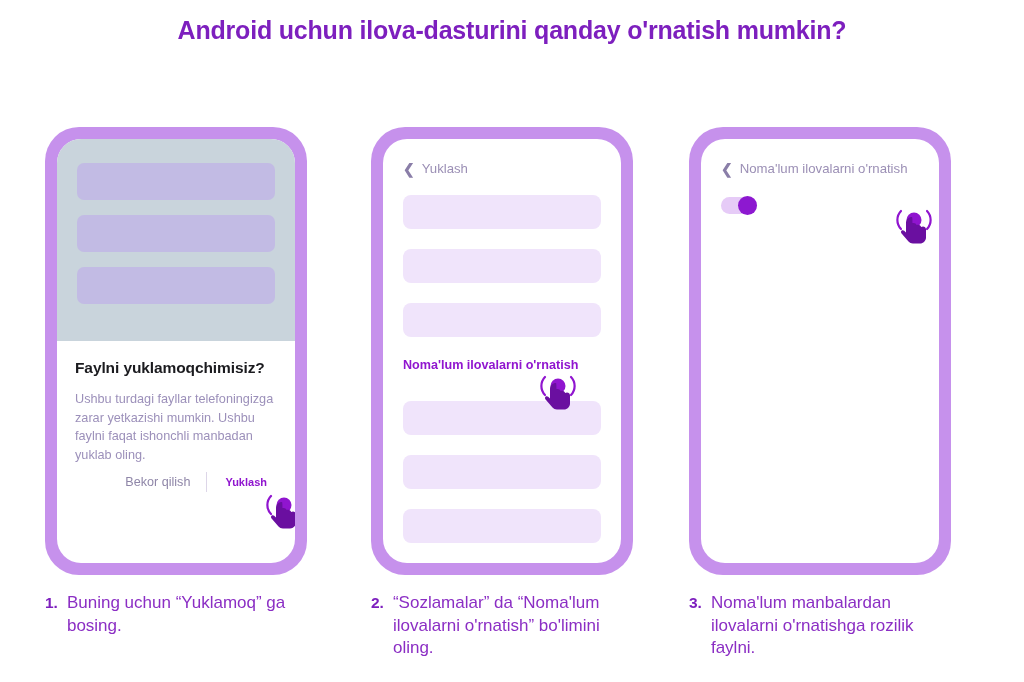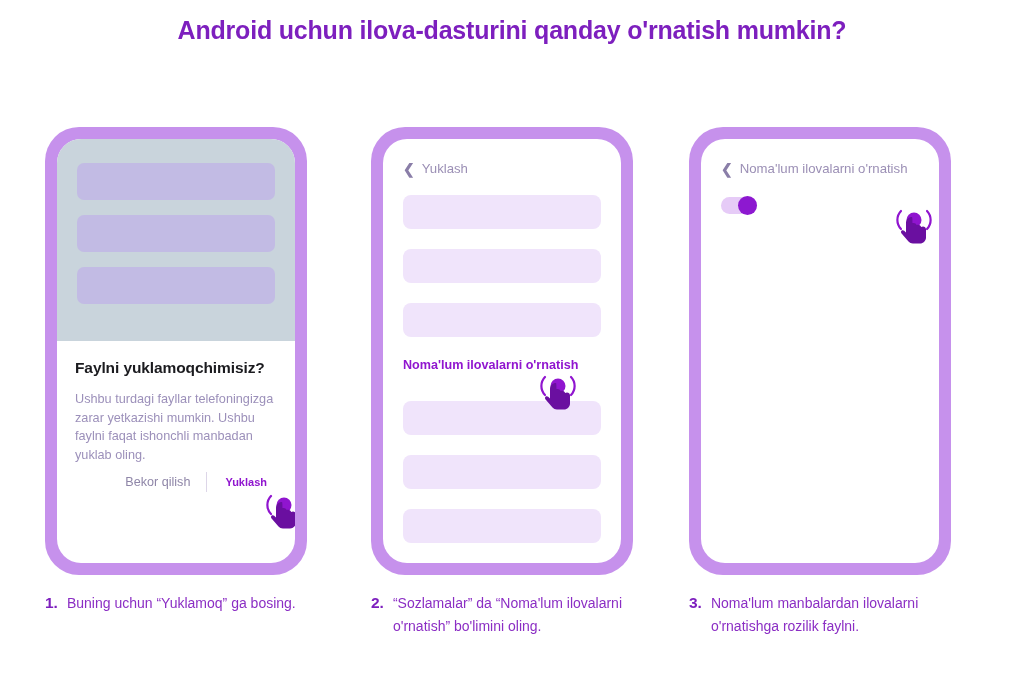--- a/index.html
+++ b/index.html
@@ -213,21 +213,21 @@
     gap: 9px;
   }
   .caption-num {
     font-size: 15.5px;
     font-weight: bold;
     color: #7d1fbe;
     line-height: 22px;
     flex: none;
   }
   .caption-text {
-    font-size: 14px;
+    font-size: 17px;
     color: #8b2ec4;
     line-height: 22.5px;
   }
 </style>
 </head>
 <body>
 
 <div class="page-title">Android uchun ilova-dasturini qanday o'rnatish mumkin?</div>
 
 <div class="columns">

